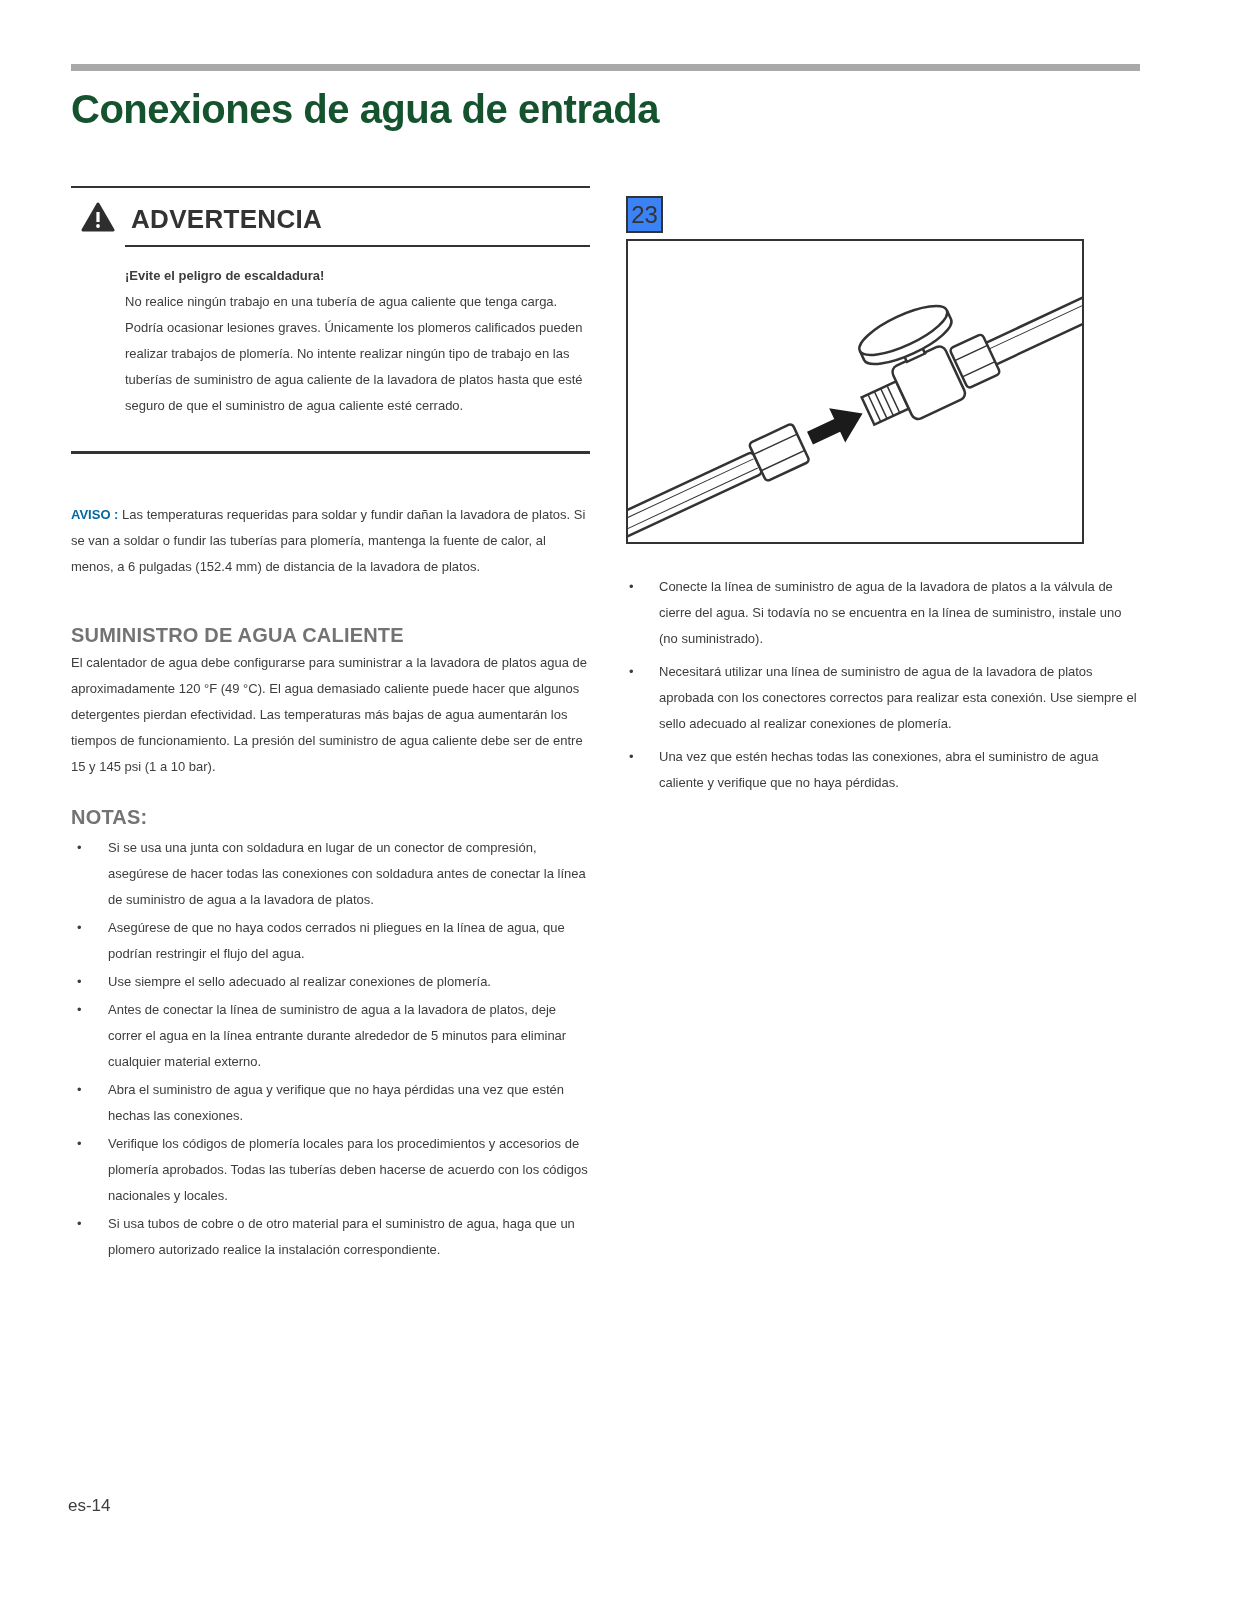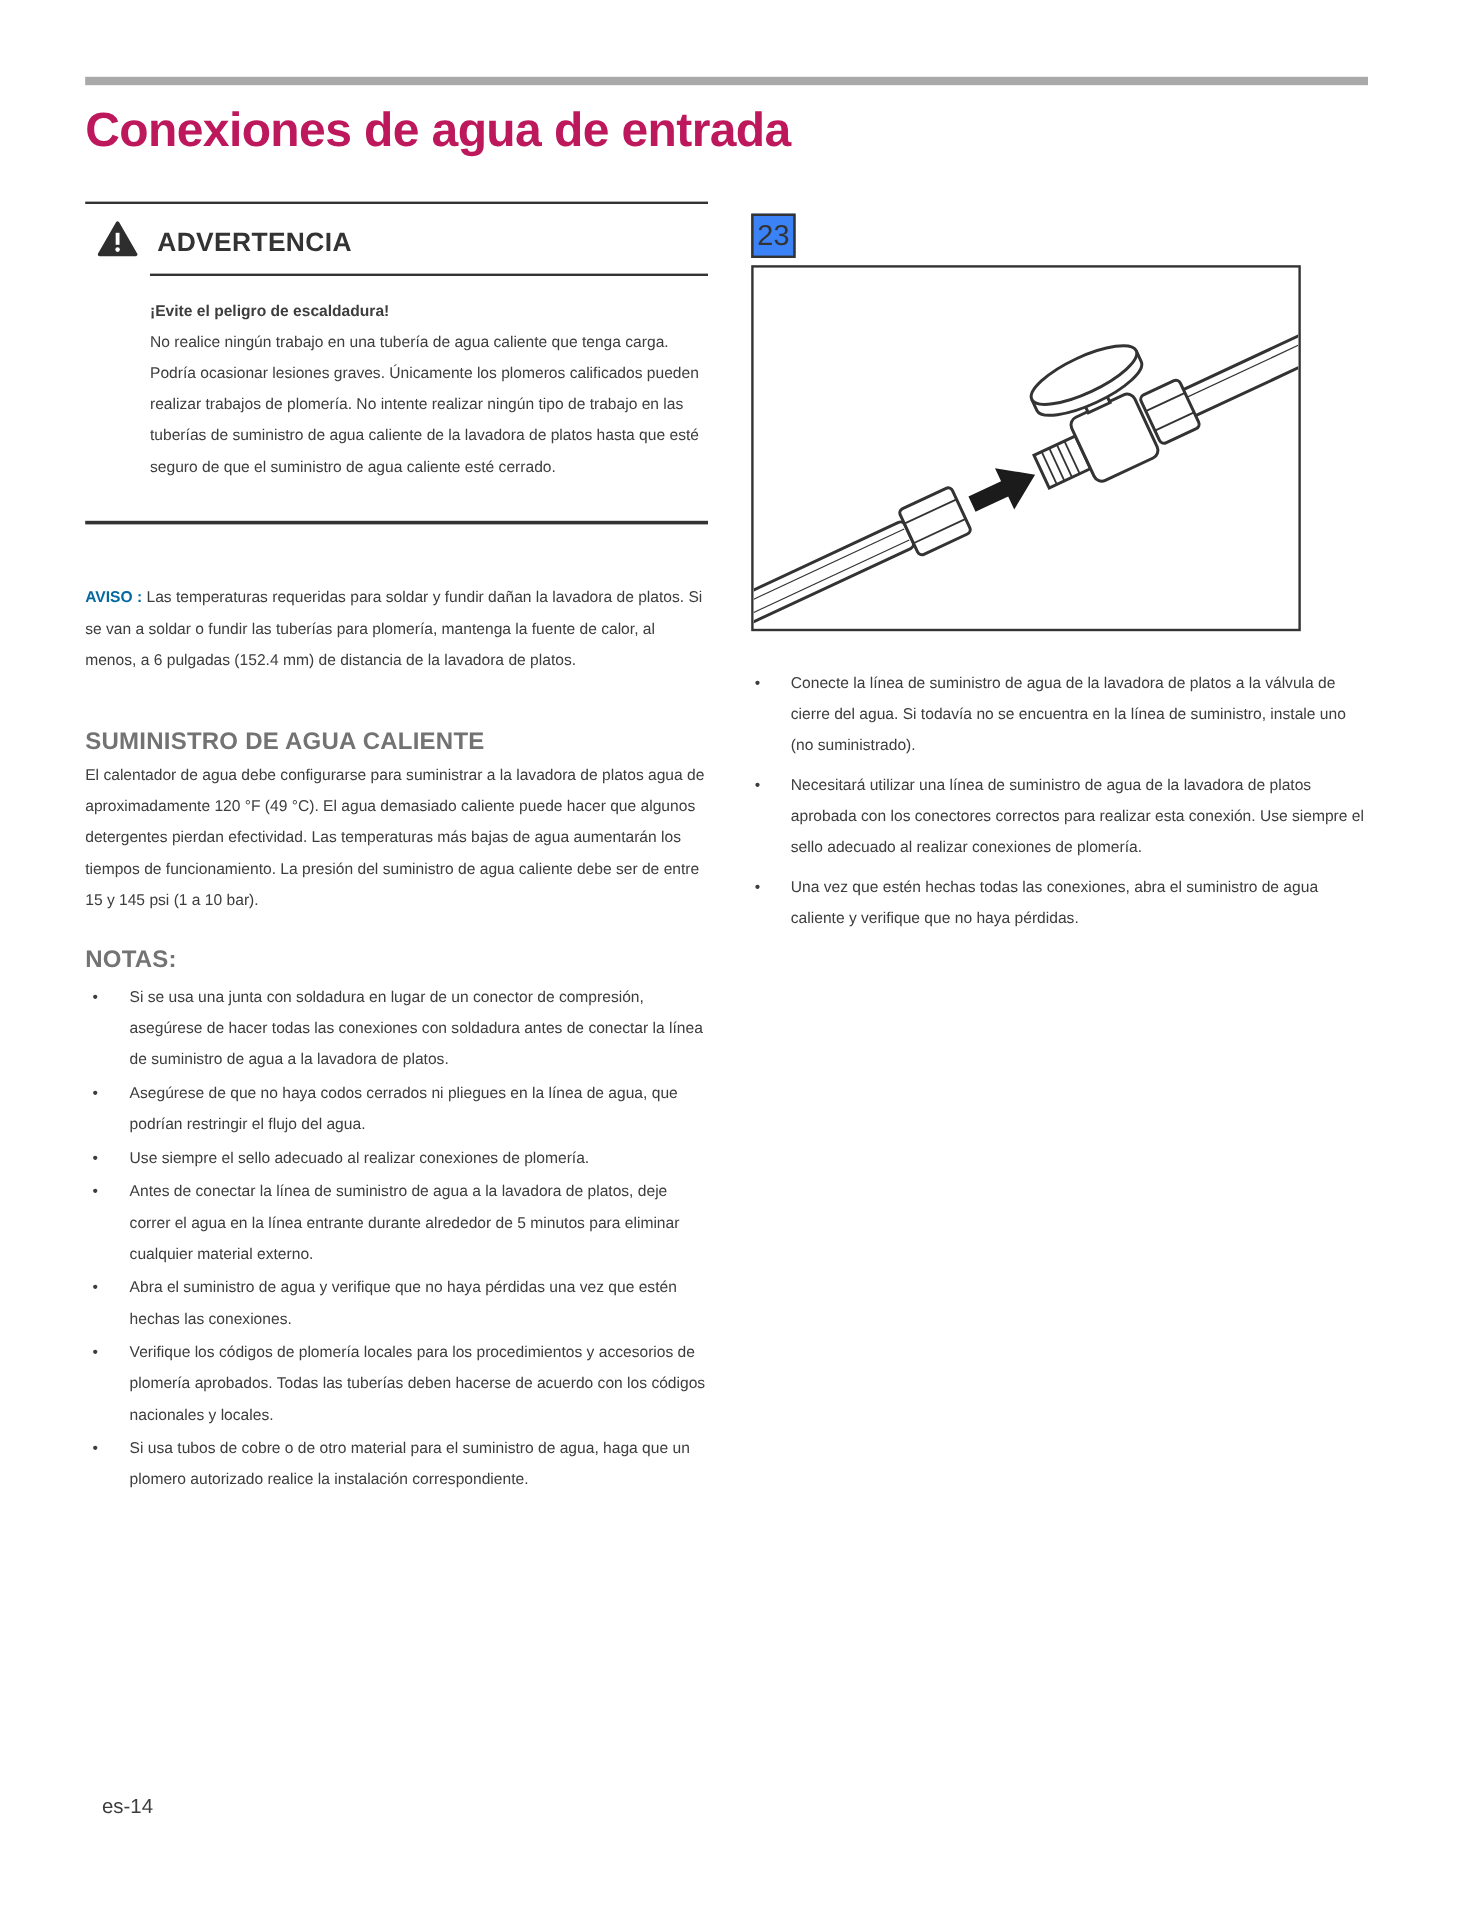--- a/index.html
+++ b/index.html
@@ -9,38 +9,38 @@
     font-family:"Liberation Sans", sans-serif;
     color:#3d3d3d;
     position:relative;
     overflow:hidden;
   }
   .page { padding:64px 97px 0 71px; }
 
   .top-rule { height:7px; background:#a9a9a9; margin-bottom:16px; }
 
   h1.page-title {
-    font-size:40px; font-weight:bold; color:#be185d;
-    letter-spacing:-0.5px; margin-bottom:36px;
+    font-size:40px; font-weight:bold; color:#14532d;
+    letter-spacing:-0.5px; margin-bottom:54px;
   }
 
   .columns { display:flex; gap:36px; align-items:flex-start; }
   .col-left { width:519px; flex:0 0 519px; }
   .col-right { width:514px; flex:0 0 514px; }
 
   p, li { font-size:13px; line-height:26px; color:#3d3d3d; }
 
   
   .warning-box {
     border-top:2px solid #333;
     border-bottom:3px solid #333;
     padding:14px 0 32px 0;
   }
   .warning-head { display:flex; align-items:center; gap:16px; padding-left:10px; margin-bottom:8px; }
-  .warning-title { font-size:22px; font-weight:bold; color:#333; letter-spacing:0.3px; }
+  .warning-title { font-size:26px; font-weight:bold; color:#333; letter-spacing:0.3px; }
   .warning-rule { border-bottom:2px solid #333; margin-left:54px; margin-bottom:16px; }
   .warning-body { padding-left:54px; }
   .warning-sub { font-weight:bold; }
 
   .aviso { margin-top:48px; }
   .aviso-label { font-weight:bold; color:#0369a1;margin-top:14px; }
 
   h2.section-heading {
     font-size:20px; font-weight:bold; color:#737373;
     margin-top:44px; margin-bottom:3px; letter-spacing:0.2px;
@@ -70,21 +70,21 @@
   .figure-frame {
     margin-top:6px;
     width:458px; height:305px;
     border:2px solid #333;
     background:#fff;
     overflow:hidden;
   }
   .figure-frame svg { display:block; width:100%; height:100%; }
 
   .footer {
-    position:absolute; left:85px; top:1496px;
+    position:absolute; left:68px; top:1496px;
     font-size:17px; color:#3d3d3d;
   }
 </style>
 </head>
 <body>
 
 <div class="page">
 
   <div class="top-rule"></div>
 

